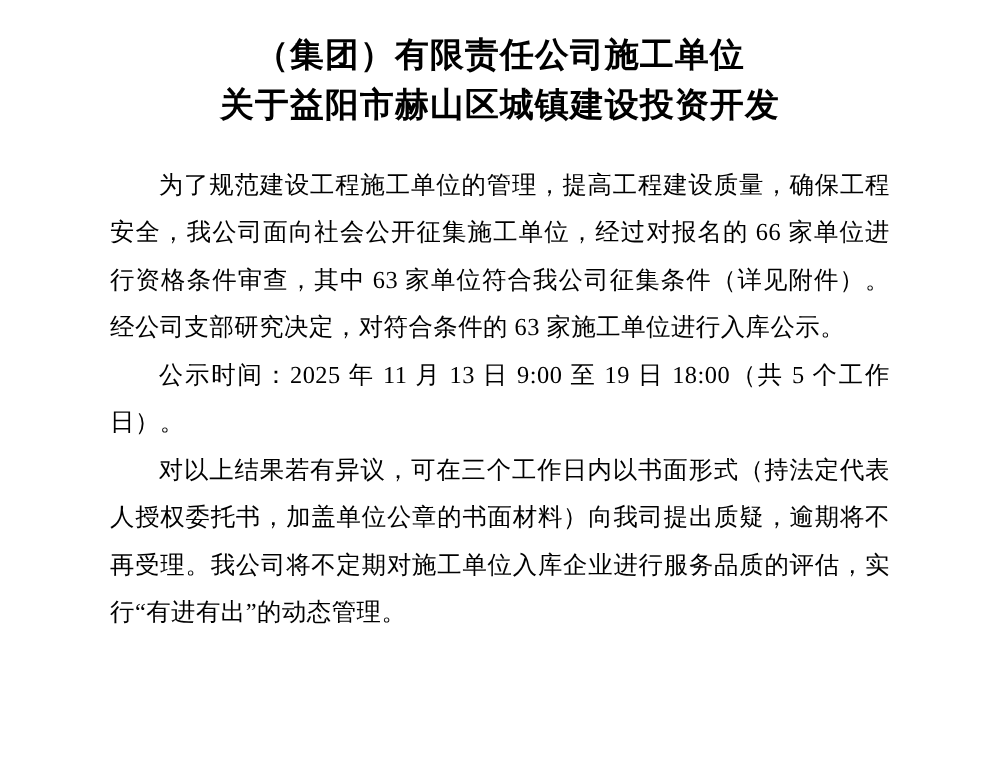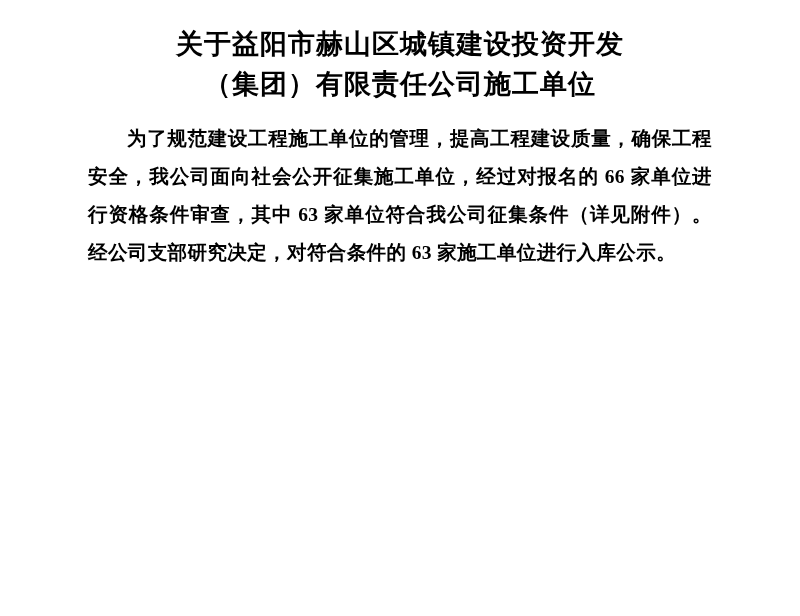--- a/index.html
+++ b/index.html
@@ -28,40 +28,41 @@
     line-height: 40px;
     letter-spacing: 1px;
     margin: 0;
     padding-top: 6px;
   }
   .doc-title .title-line {
     display: block;
     white-space: nowrap;
   }
   .body-block {
-    margin-top: 16px;
-    font-weight: bold;
+    margin-top: 26px;
   }
   p.para {
     margin: 0;
     font-size: 19.5px;
     line-height: 38px;
     text-align: justify;
     text-justify: inter-ideograph;
     letter-spacing: 0.4px;
     text-indent: 2em;
   }
 </style>
 </head>
 <body>
 
 <div class="page">
 
   <h1 class="doc-title">
+    <span class="title-line">（集团）有限责任公司施工单位</span>
     <span class="title-line">关于益阳市赫山区城镇建设投资开发</span>
-    <span class="title-line">（集团）有限责任公司施工单位</span>
   </h1>
 
   <div class="body-block">
     <p class="para">为了规范建设工程施工单位的管理，提高工程建设质量，确保工程安全，我公司面向社会公开征集施工单位，经过对报名的 66 家单位进行资格条件审查，其中 63 家单位符合我公司征集条件（详见附件）。经公司支部研究决定，对符合条件的 63 家施工单位进行入库公示。</p>
+    <p class="para">公示时间：2025 年 11 月 13 日 9:00 至 19 日 18:00（共 5 个工作日）。</p>
+    <p class="para">对以上结果若有异议，可在三个工作日内以书面形式（持法定代表人授权委托书，加盖单位公章的书面材料）向我司提出质疑，逾期将不再受理。我公司将不定期对施工单位入库企业进行服务品质的评估，实行“有进有出”的动态管理。</p>
   </div>
 
 </div>
 
 </body></html>

